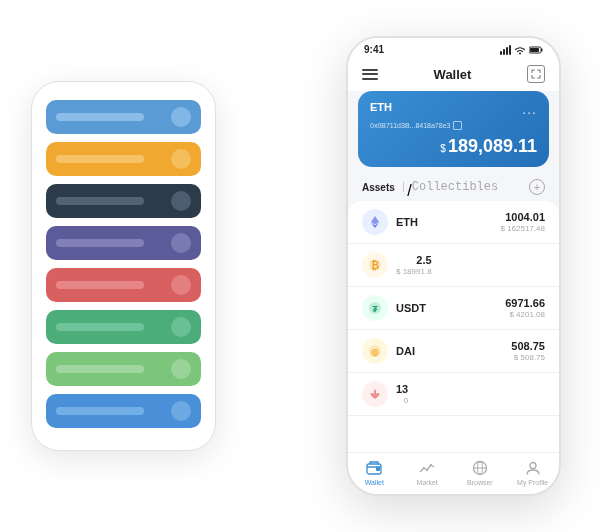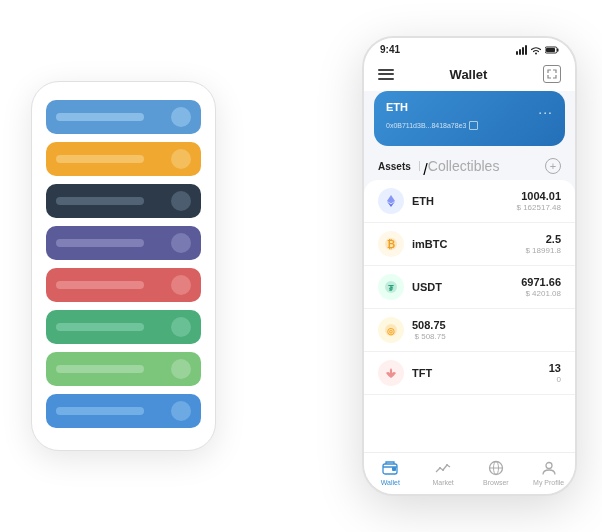--- a/index.html
+++ b/index.html
@@ -98,21 +98,21 @@
     .card-lightgreen .bg-card-text { background: #b8e0b8; }
     .card-lightgreen .bg-card-icon { background: #b8e0b8; }
 
     .card-blue2 { background: #4a90d9; }
     .card-blue2 .bg-card-text { background: #90c4f0; }
     .card-blue2 .bg-card-icon { background: #90c4f0; }
 
     
     .main-phone {
       position: absolute;
-      right: 14px;
+      right: 30px;
       top: 50%;
       transform: translateY(-50%);
       width: 215px;
       height: 460px;
       background: #f5f6fa;
       border-radius: 32px;
       border: 2px solid #e0e0e0;
       box-shadow: 0 12px 48px rgba(0,0,0,0.15);
       overflow: hidden;
       display: flex;
@@ -237,22 +237,23 @@
       font-weight: 700;
       color: #222;
     }
 
     .assets-tab-divider {
       width: 1px; height: 10px;
       background: #ccc;
     }
 
     .assets-tab-inactive {
-      font-size: 14px;
+      font-size: 12px;
       color: #aaa;
+      font-family: Liberation Mono, monospace;
     }
 
     .assets-add {
       width: 16px; height: 16px;
       border: 1.5px solid #aaa;
       border-radius: 50%;
       display: flex; align-items: center; justify-content: center;
       font-size: 11px;
       color: #aaa;
       cursor: pointer;
@@ -428,20 +429,23 @@
 
     <div class="eth-card">
       <div class="eth-card-top">
         <span class="eth-label">ETH</span>
         <span class="eth-dots">...</span>
       </div>
       <div class="eth-address">
         <span>0x0B711d3B...8418a78e3</span>
         <span class="eth-copy-icon"></span>
       </div>
+      <div class="eth-amount">
+        <span class="eth-amount-prefix">$</span><span>189,089.11</span>
+      </div>
     </div>
 
     <div class="assets-header">
       <div class="assets-tabs">
         <span class="assets-tab-active">Assets</span>
         <span class="assets-tab-divider">&nbsp;/&nbsp;</span>
         <span class="assets-tab-inactive">Collectibles</span>
       </div>
       <div class="assets-add">
         <span>+</span>
@@ -464,21 +468,20 @@
         </div>
       </div>
 
       <div class="asset-row">
         <div class="asset-icon icon-imbtc">
           <svg width="14" height="14" viewBox="0 0 14 14">
               <circle cx="7" cy="7" r="6" fill="#f0a020" opacity="0.2"></circle>
               <text x="7" y="11" text-anchor="middle" font-size="10" fill="#f0a020" font-weight="bold">₿</text>
             </svg>
         </div>
-        <span class="asset-name">imBTC</span>
         <div class="asset-values">
           <div class="asset-amount">2.5</div>
           <div class="asset-usd">$ 18991.8</div>
         </div>
       </div>
 
       <div class="asset-row">
         <div class="asset-icon icon-usdt">
           <svg width="14" height="14" viewBox="0 0 14 14">
               <circle cx="7" cy="7" r="6" fill="#26a17b" opacity="0.2"></circle>
@@ -492,34 +495,34 @@
         </div>
       </div>
 
       <div class="asset-row">
         <div class="asset-icon icon-dai">
           <svg width="14" height="14" viewBox="0 0 14 14">
               <circle cx="7" cy="7" r="6" fill="#f5a623" opacity="0.2"></circle>
               <text x="7" y="11" text-anchor="middle" font-size="9" fill="#f5a623" font-weight="bold">◎</text>
             </svg>
         </div>
+        <span class="asset-name">DAI</span>
         <div class="asset-values">
           <div class="asset-amount">508.75</div>
           <div class="asset-usd">$ 508.75</div>
         </div>
       </div>
 
 
       <div class="asset-row">
         <div class="asset-icon icon-tft">
           <svg width="14" height="14" viewBox="0 0 14 14">
               <path d="M7 2 Q9 4 8 7 Q10 5 12 7 Q10 10 7 12 Q4 10 2 7 Q4 5 6 7 Q5 4 7 2Z" fill="#e05050" opacity="0.6"></path>
             </svg>
         </div>
-        <span class="asset-name">TFT</span>
         <div class="asset-values">
           <div class="asset-amount">13</div>
           <div class="asset-usd">0</div>
         </div>
       </div>
 
     </div>
 
     <div class="bottom-nav">
       <div class="nav-item">

